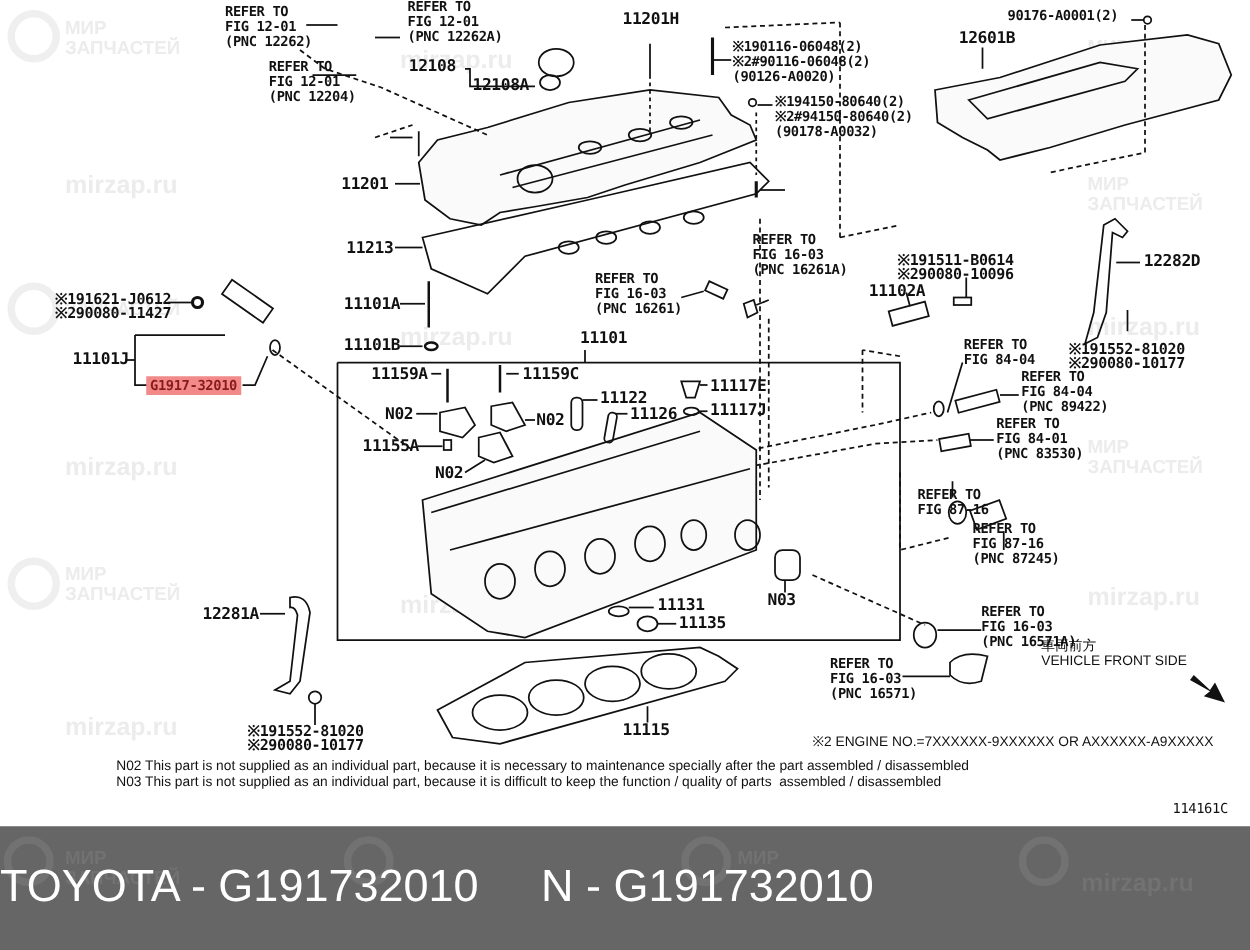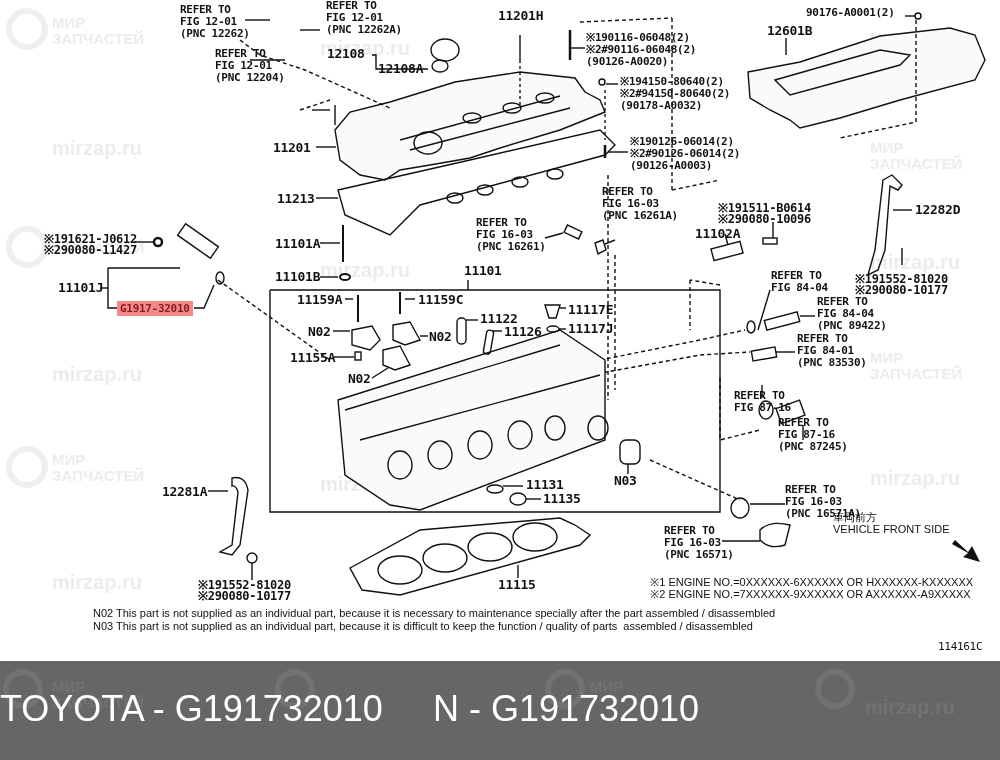--- a/index.html
+++ b/index.html
@@ -224,23 +224,20 @@
   <div class="lbl big" style="left:498px;top:9px;">11201H</div>
   <div class="lbl big" style="left:327px;top:47px;">12108</div>
   <div class="lbl big" style="left:378px;top:62px;">12108A</div>
 
   <div class="lbl" style="left:586px;top:32px;"><span>※190116-06048(2)</span>
 <span>※2#90116-06048(2)</span>
 <span>(90126-A0020)</span></div>
   <div class="lbl" style="left:620px;top:76px;"><span>※194150-80640(2)</span>
 <span>※2#94150-80640(2)</span>
 <span>(90178-A0032)</span></div>
-  <div class="lbl" style="left:630px;top:136px;"><span>※190126-06014(2)</span>
-<span>※2#90126-06014(2)</span>
-<span>(90126-A0003)</span></div>
   <div class="lbl" style="left:806px;top:7px;">90176-A0001(2)</div>
   <div class="lbl big" style="left:767px;top:24px;">12601B</div>
 
   <div class="lbl big" style="left:277px;top:192px;">11213</div>
   <div class="lbl small" style="left:44px;top:234px;"><span>※191621-J0612</span>
 <span>※290080-11427</span></div>
   <div class="lbl big" style="left:58px;top:281px;">11101J</div>
   <div class="hl" style="left:117px;top:301px;">G1917-32010</div>
   <div class="lbl big" style="left:275px;top:237px;">11101A</div>
   <div class="lbl big" style="left:275px;top:270px;">11101B</div>
@@ -292,21 +289,20 @@
 <span>FIG 16-03</span>
 <span class="small">(PNC 16571)</span></div>
   <div class="note" style="left:833px;top:511px;"><span>車両前方</span>
 <span>VEHICLE FRONT SIDE</span></div>
 
   <div class="lbl big" style="left:162px;top:485px;">12281A</div>
   <div class="lbl small" style="left:198px;top:580px;"><span>※191552-81020</span>
 <span>※290080-10177</span></div>
   <div class="lbl big" style="left:498px;top:578px;">11115</div>
 
-  <div class="note" style="left:650px;top:576px;">※1 ENGINE NO.=0XXXXXX-6XXXXXX OR HXXXXXX-KXXXXXX</div>
   <div class="note" style="left:650px;top:588px;">※2 ENGINE NO.=7XXXXXX-9XXXXXX OR AXXXXXX-A9XXXXX</div>
   <div class="note" style="left:93px;top:607px;">N02 This part is not supplied as an individual part, because it is necessary to maintenance specially after the part assembled / disassembled</div>
   <div class="note" style="left:93px;top:620px;">N03 This part is not supplied as an individual part, because it is difficult to keep the function / quality of parts  assembled / disassembled</div>
   <div class="lbl" style="left:938px;top:641px;font-weight:normal;">114161C</div>
 </div>
 
 <div id="footer">
   <div class="fwm-pin" style="left:3px;top:8px;"></div>
   <div class="fwm" style="left:52px;top:18px;"><span>МИР</span>
 <span>ЗАПЧАСТЕЙ</span></div>

